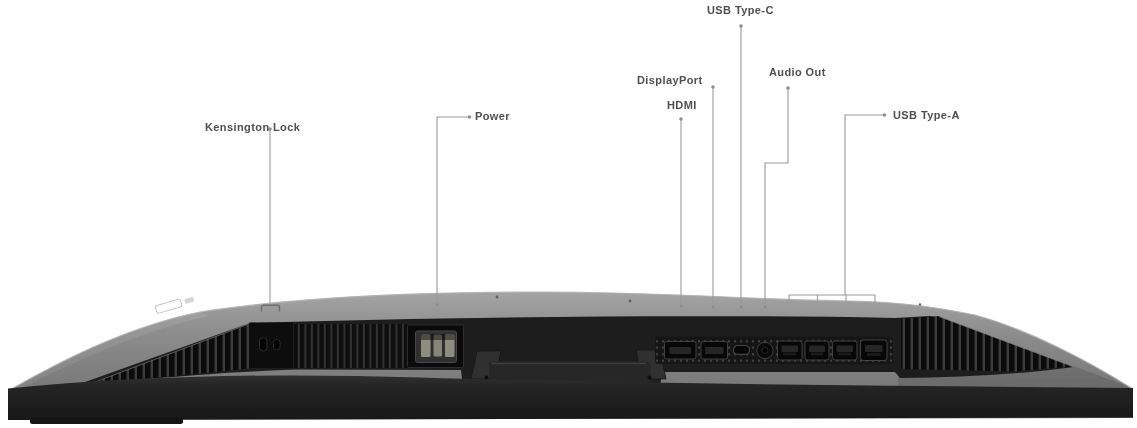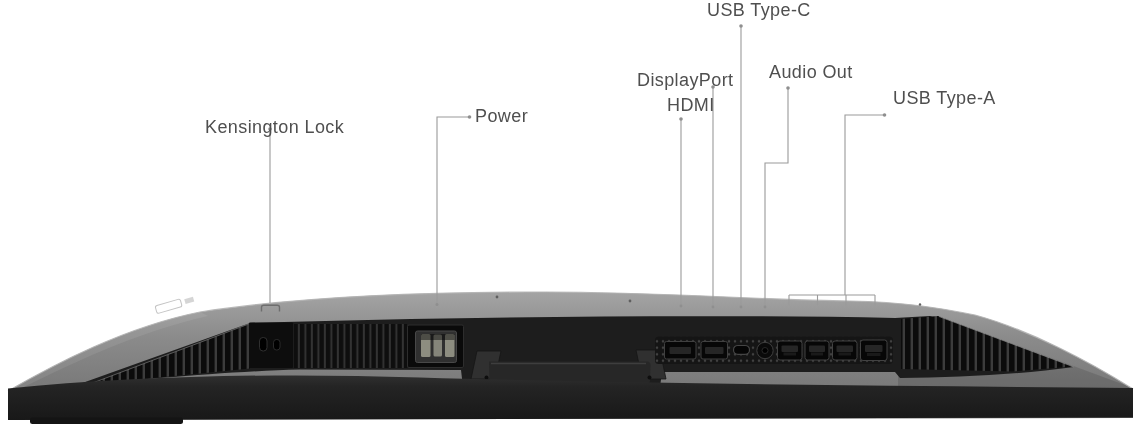--- a/index.html
+++ b/index.html
@@ -2,22 +2,22 @@
 <html style="--background: #ffffff; --label-text: #4f4f4f; --pointer-line: #9a9a9a; --body-gray: #858585; --recess: #1c1c1c; --front-band: #222222;"><head>
 <meta charset="utf-8">
 <style>
   html,body{margin:0;padding:0;}
   body{background:var(--background,#ffffff);font-family:"Liberation Sans",sans-serif;}
   .canvas{position:relative;width:1137px;height:428px;overflow:hidden;background:var(--background,#ffffff);}
   .canvas svg{position:absolute;left:0;top:0;}
   .diagram-label{
     position:absolute;
     font-family:"Liberation Sans",sans-serif;
-    font-size:18px;
-    font-weight:400;
+    font-size:11px;
+    font-weight:700;
     letter-spacing:.4px;
     color:var(--label-text,#4f4f4f);
     white-space:nowrap;
     line-height:19px;
   }
   .pline{stroke:var(--pointer-line,#9a9a9a);stroke-width:1.1;fill:none;}
   .pdot{fill:#8f8f8f;stroke:none;}
 </style>
 </head>
 <body>
@@ -185,15 +185,15 @@
       </g>
     </g>
   </svg>
 
   <div class="diagram-label" style="left:205px;top:102px;margin-top:16px;">Kensington Lock</div>
   <div class="diagram-label" style="left:475px;top:107px;">Power</div>
   <div class="diagram-label" style="left:651px;top:96px;margin-left:16px;">HDMI</div>
   <div class="diagram-label" style="left:637px;top:71px;">DisplayPort</div>
   <div class="diagram-label" style="left:707px;top:1px;">USB Type-C</div>
   <div class="diagram-label" style="left:769px;top:63px;text-align:right;">Audio Out</div>
-  <div class="diagram-label" style="left:893px;top:89px;">USB Type-A</div>
+  <div class="diagram-label" style="left:893px;top:106px;">USB Type-A</div>
 
 </div>
 
 </body></html>

